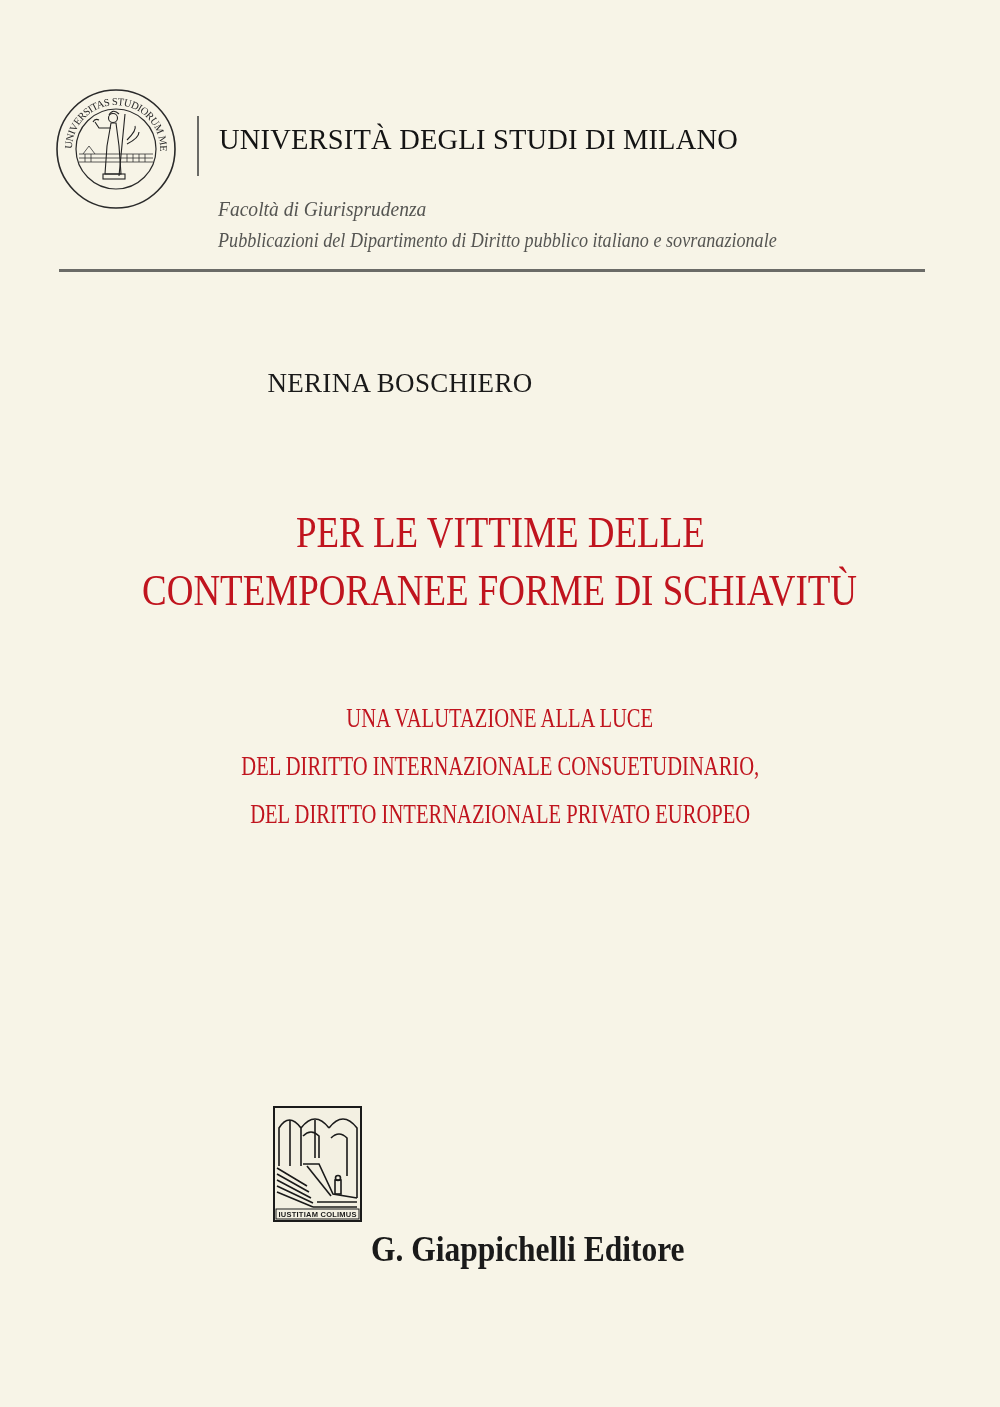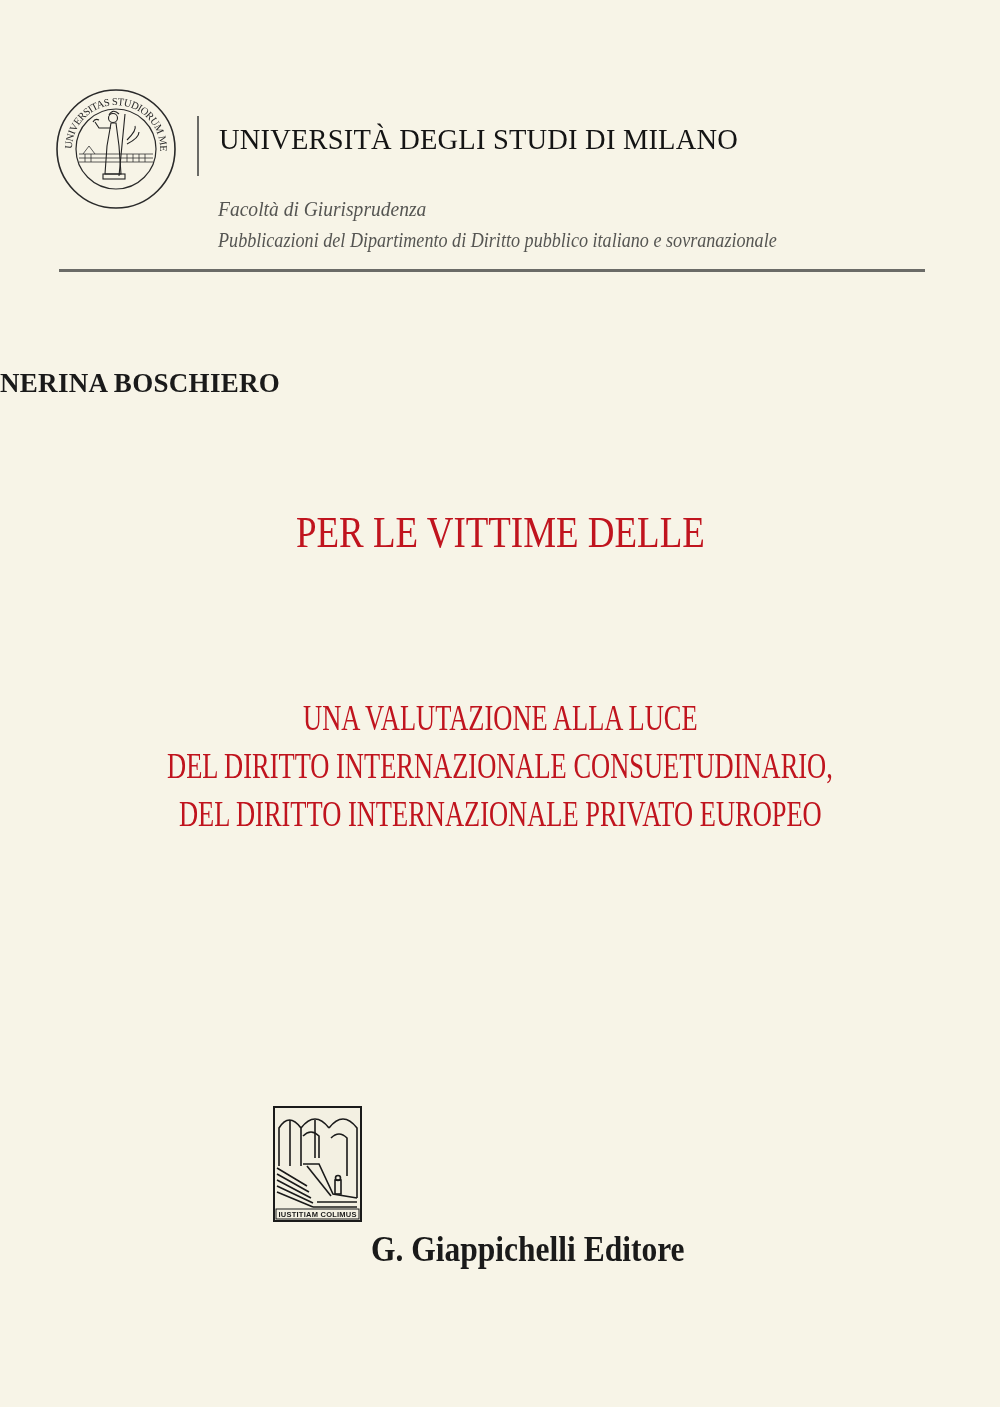--- a/index.html
+++ b/index.html
@@ -58,22 +58,23 @@
   }
   .h-rule {
     left: 59px; top: 269px;
     width: 866px; height: 3px;
     background: #6b6b67;
   }
 
   
   .author {
     left: 0; width: 800px; top: 370px;
+    text-align: center;
     font-size: 27px;
-    font-weight: bold;
+    font-weight: normal;
     color: #1a1a1a;
     line-height: 1;
     letter-spacing: 0.3px;
   }
 
   
   .title-block {
     left: 0; width: 1000px; top: 504px;
     text-align: center;
     color: #C0141E;
@@ -90,21 +91,21 @@
     transform: scaleX(0.84);
     transform-origin: center center;
   }
   .subtitle-block {
     left: 0; width: 1000px; top: 694px;
     text-align: center;
     color: #C0141E;
   }
   .subtitle-line {
     display: block;
-    font-size: 36px;
+    font-size: 28px;
     line-height: 48px;
     height: 48px;
     white-space: nowrap;
   }
   .subtitle-line span {
     display: inline-block;
     transform: scaleX(0.735);
     transform-origin: center center;
   }
 
@@ -171,20 +172,21 @@
 <div class="abs faculty">Facoltà di Giurisprudenza</div>
 
 <div class="abs department">Pubblicazioni del Dipartimento di Diritto pubblico italiano e sovranazionale</div>
 
 <div class="abs h-rule"></div>
 
 <div class="abs author">NERINA BOSCHIERO</div>
 
 <div class="abs title-block">
   <div class="title-line"><span>PER LE VITTIME DELLE</span></div>
+  <div class="title-line"><span>CONTEMPORANEE FORME DI SCHIAVITÙ</span></div>
 </div>
 
 <div class="abs subtitle-block">
   <div class="subtitle-line"><span>UNA VALUTAZIONE ALLA LUCE</span></div>
   <div class="subtitle-line"><span>DEL DIRITTO INTERNAZIONALE CONSUETUDINARIO,</span></div>
   <div class="subtitle-line"><span>DEL DIRITTO INTERNAZIONALE PRIVATO EUROPEO</span></div>
 </div>
 
 <div class="abs pub-logo">
   <svg width="89" height="116" viewBox="0 0 89 116">

